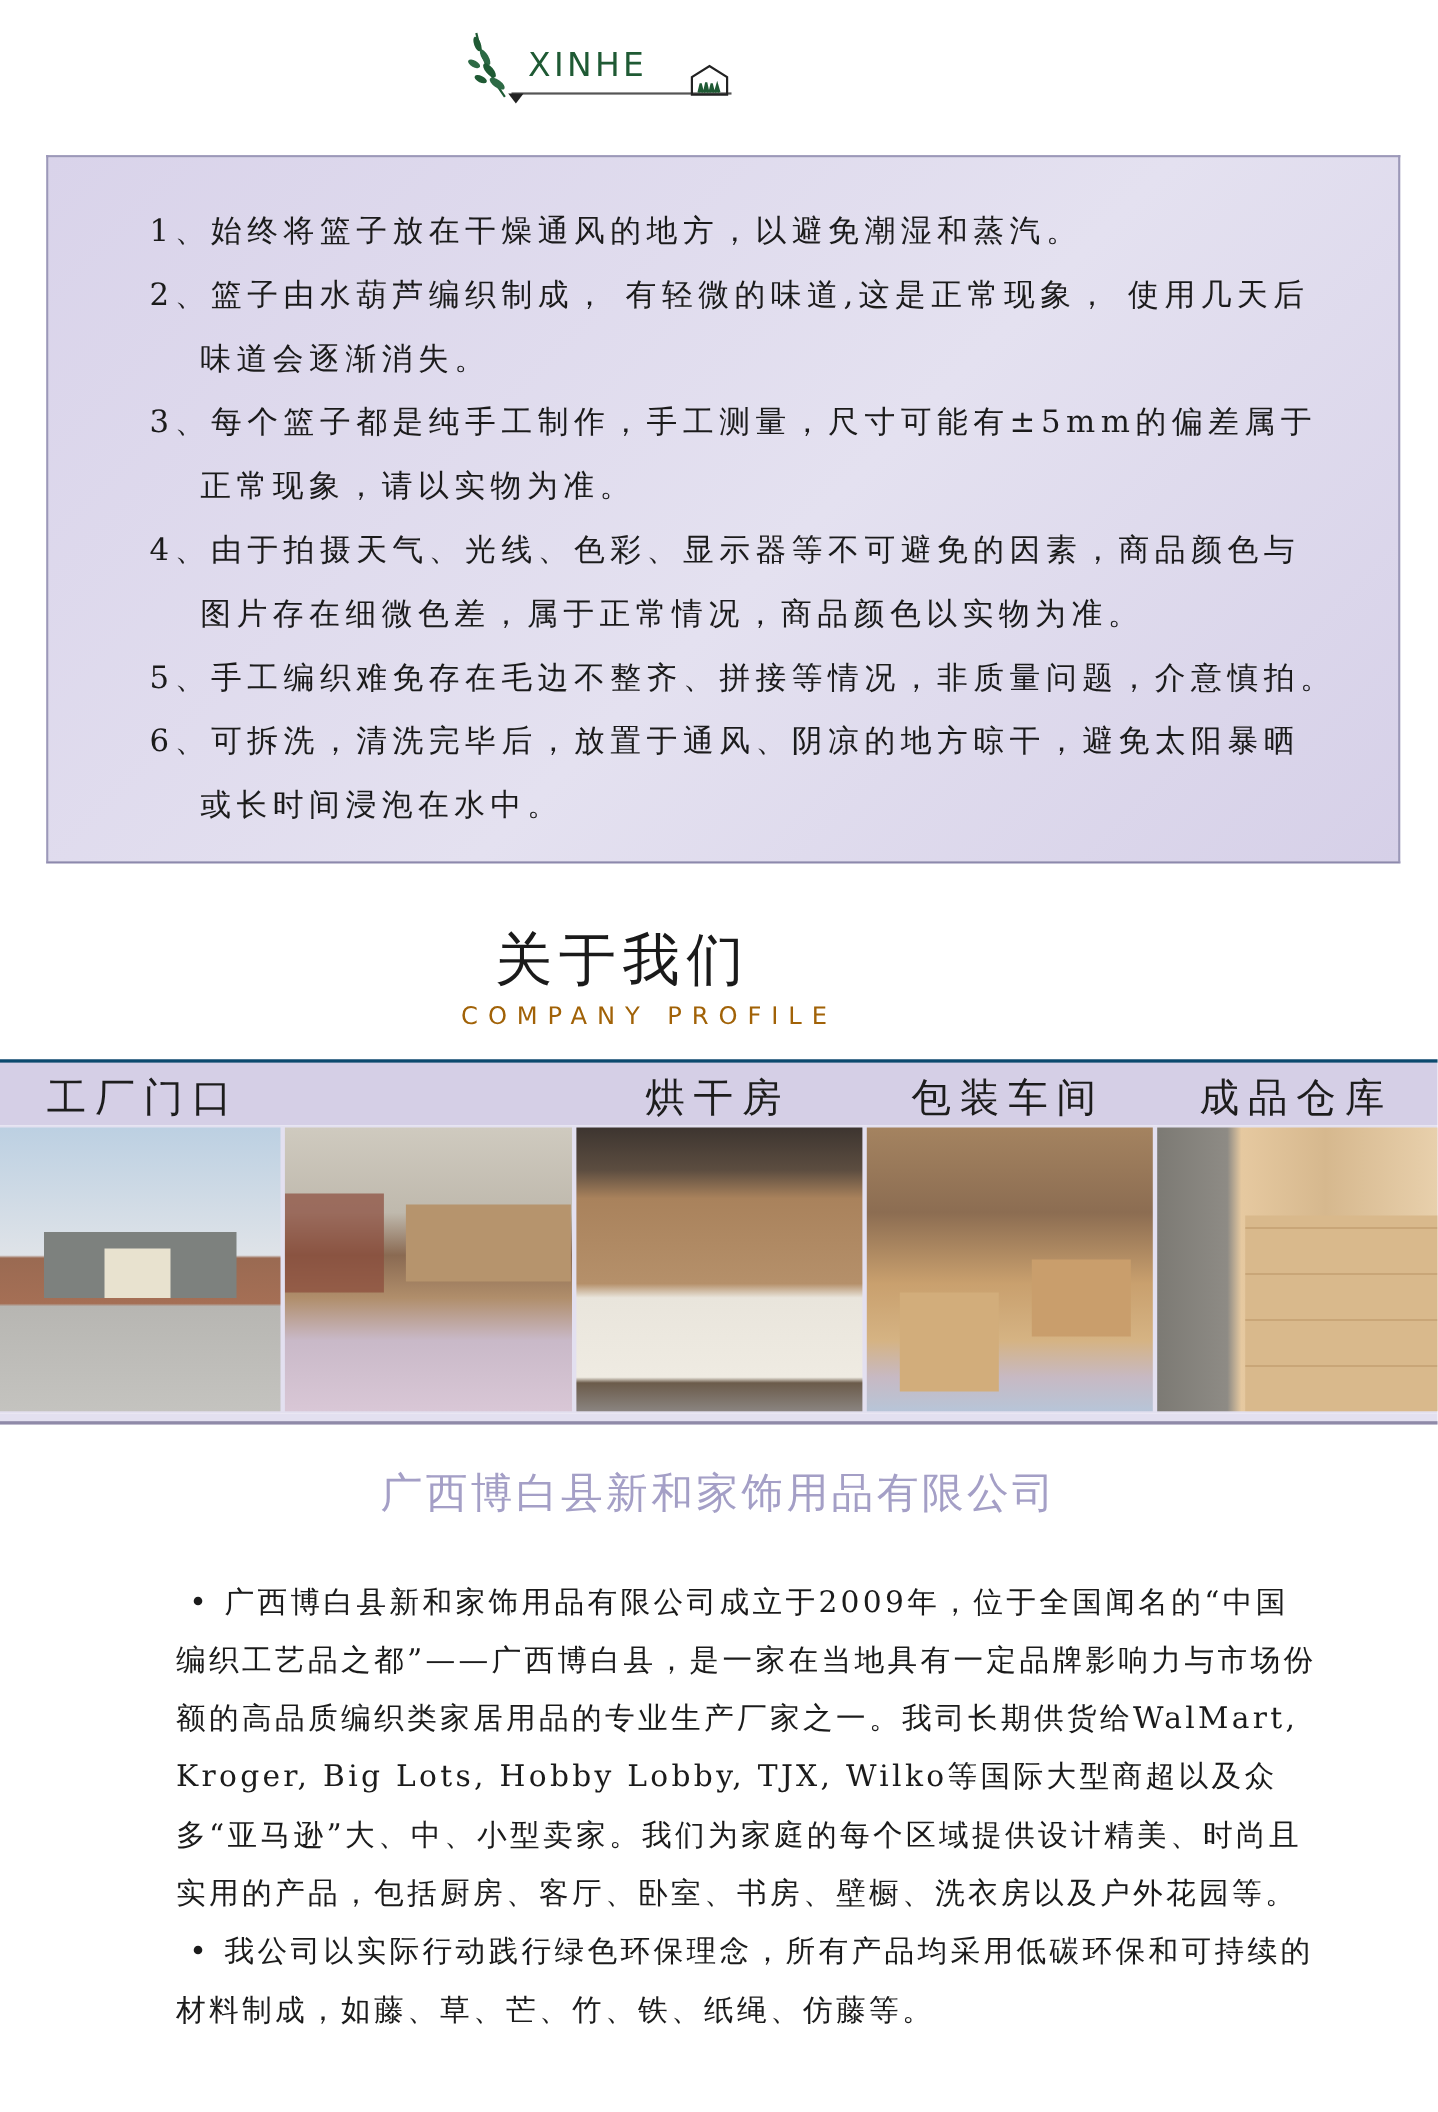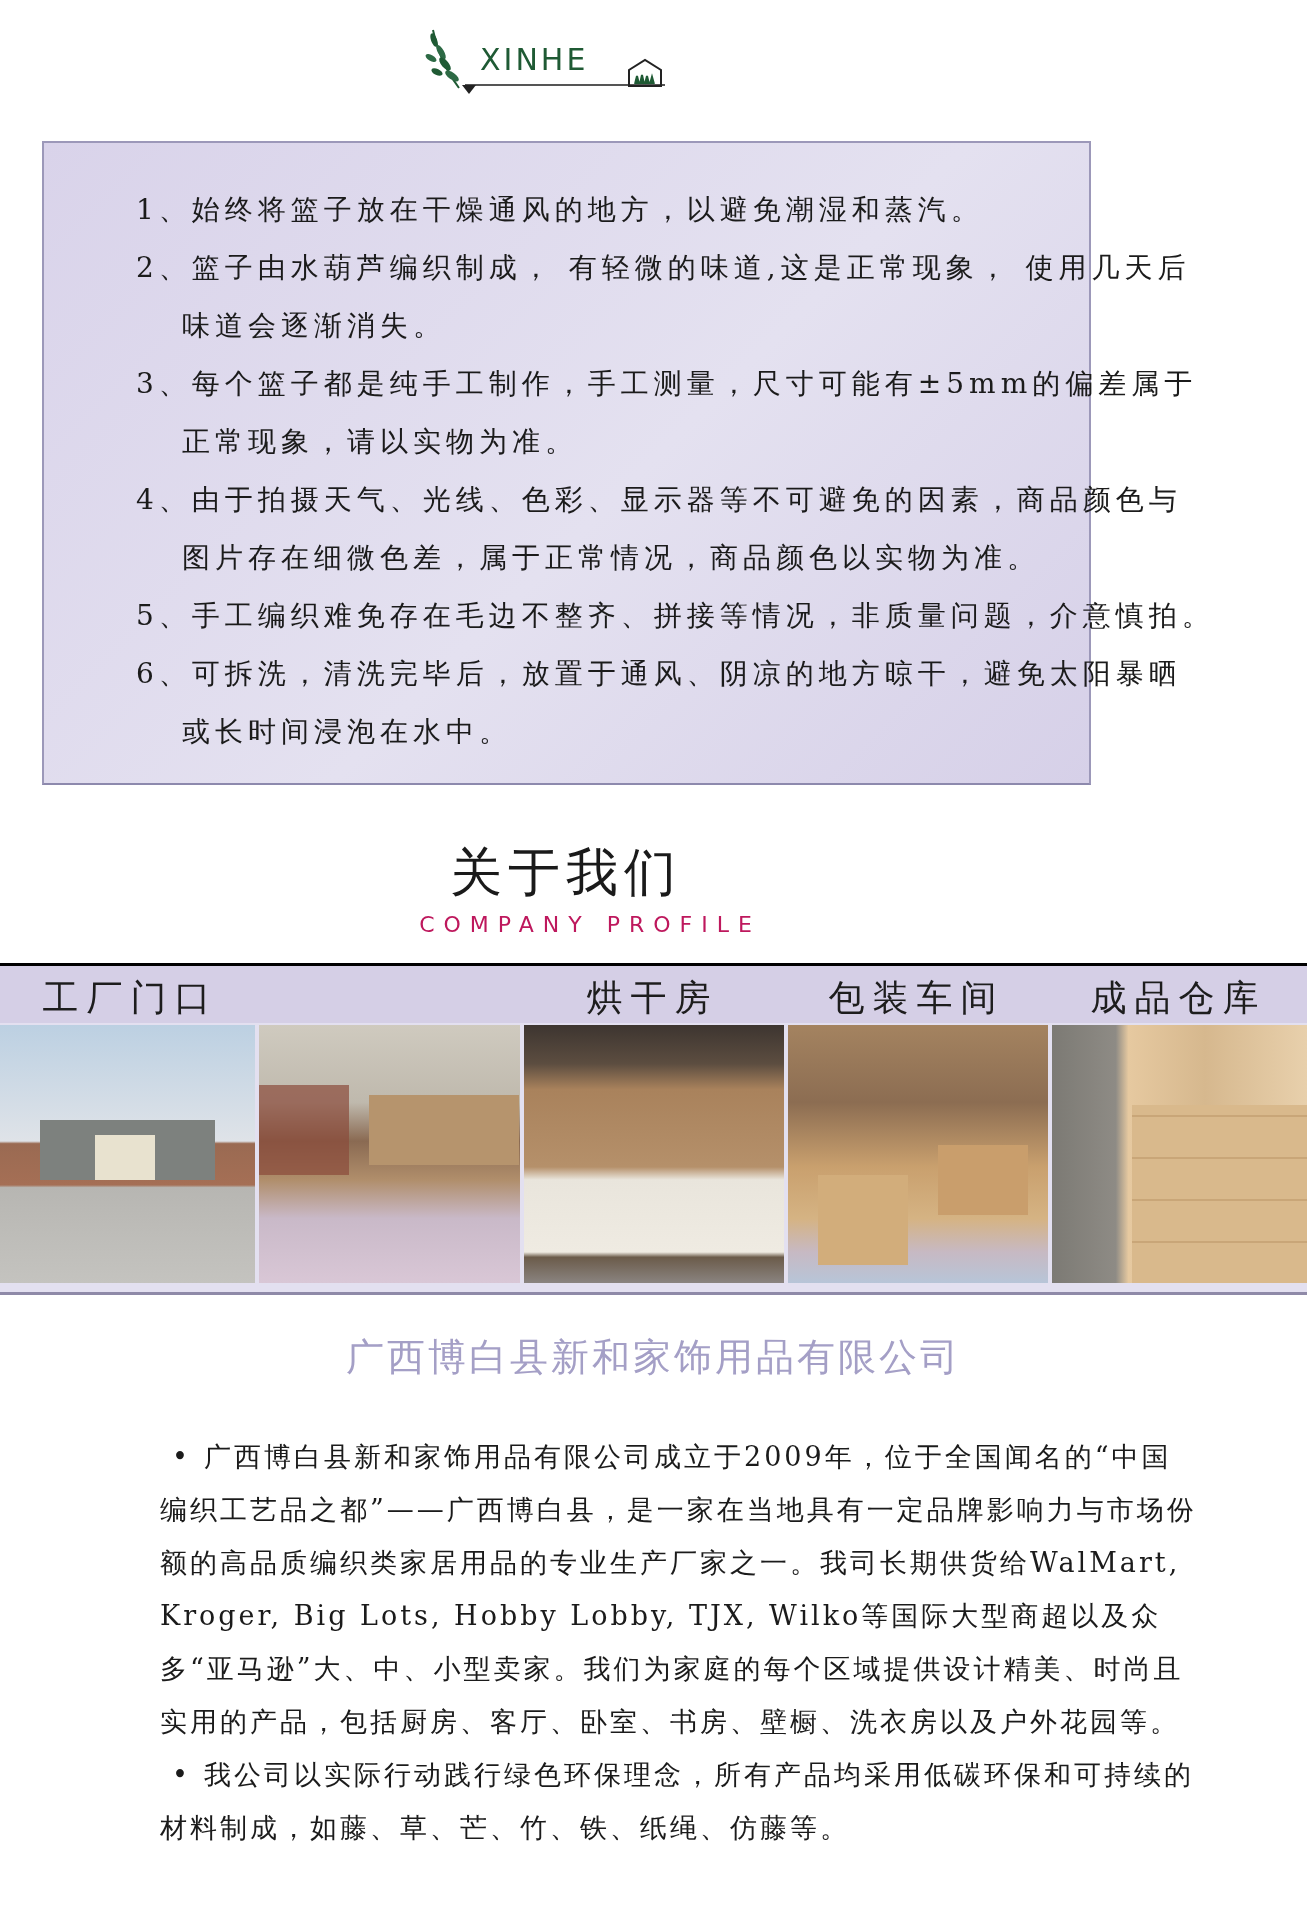--- a/index.html
+++ b/index.html
@@ -9,35 +9,35 @@
   
   .logo { position: absolute; left: 425px; top: 22px; width: 440px; height: 78px; }
   .leaf { position: absolute; left: 0; top: 6px; width: 40px; height: 62px; }
   .brand { position: absolute; left: 55px; top: 20px; font-family: "DejaVu Sans", sans-serif; font-size: 30px; letter-spacing: 3px; color: #1f5a34; }
   .underline { position: absolute; left: 40px; top: 62px; width: 200px; height: 2px; background: #555; }
   .tri { position: absolute; left: 37px; top: 63px; width: 0; height: 0; border-left: 7px solid transparent; border-right: 7px solid transparent; border-top: 9px solid #222; }
   .house { position: absolute; left: 202px; top: 36px; width: 36px; height: 30px; }
   .tips-title { position: absolute; left: 255px; top: 2px; font-family: "DejaVu Sans", sans-serif; font-weight: 200; font-size: 58px; color: #4a3628; letter-spacing: 4px; line-height: 70px; }
 
   
-  .tips-box { position: absolute; left: 42px; top: 141px; width: 1049px; height: 644px;
+  .tips-box { position: absolute; left: 42px; top: 141px; width: 1231px; height: 644px;
     background: linear-gradient(135deg, #d9d3ea 0%, #e4e1f0 55%, #d6d0e8 100%);
     border: 2px solid #9c98b9; border-bottom-color: #8d89ad; }
   .tips-list { position: absolute; left: 92px; top: 38px; width: 1110px; list-style: none; }
   .tips-list li { font-size: 28px; line-height: 58px; letter-spacing: 5px; color: #1b1b1b; }
   .tips-list li .num { display: inline-block; }
   .tips-list li .cont { display: block; padding-left: 46px; }
 
   
   .about-title { position: absolute; left: 0; width: 1132px; top: 838px; text-align: center; font-family: "DejaVu Sans", sans-serif; font-size: 52px; color: #1a1a1a; letter-spacing: 6px; }
-  .about-sub { position: absolute; left: 0; width: 1180px; top: 912px; text-align: center; font-family: "DejaVu Sans", sans-serif; font-size: 22px; letter-spacing: 9px; color: #be185d; }
+  .about-sub { position: absolute; left: 0; width: 1180px; top: 912px; text-align: center; font-family: "DejaVu Sans", sans-serif; font-size: 22px; letter-spacing: 9px; color: #a16207; }
 
   
   .band { position: absolute; left: 0; top: 963px; width: 1307px; height: 60px;
-    background: #d5cfe6; border-top: 3px solid #000000; }
+    background: #d5cfe6; border-top: 3px solid #0c4a6e; }
   .band-label { position: absolute; top: 8px; width: 261px; text-align: center; font-size: 36px; letter-spacing: 8px; color: #1d1d1d; }
 
   .photos { position: absolute; left: 0; top: 1023px; width: 1307px; height: 262px; background: #e3e0f0; }
   .photo { position: absolute; top: 2px; height: 258px; overflow: hidden; }
   .photo-strip { position: absolute; left: 0; top: 1285px; width: 1307px; height: 10px; background: #e3e0f0; border-bottom: 3px solid #8f8aa8; }
 
   
   .company-title { position: absolute; left: 0; width: 1307px; top: 1332px; text-align: center; font-family: "DejaVu Sans", sans-serif; font-size: 38px; letter-spacing: 3px; color: #a49fc6; }
   .company-text { position: absolute; left: 160px; top: 1430px; width: 1040px; font-size: 27px; line-height: 53px; letter-spacing: 3px; color: #1b1b1b; }
   .company-text p { margin: 0; }

